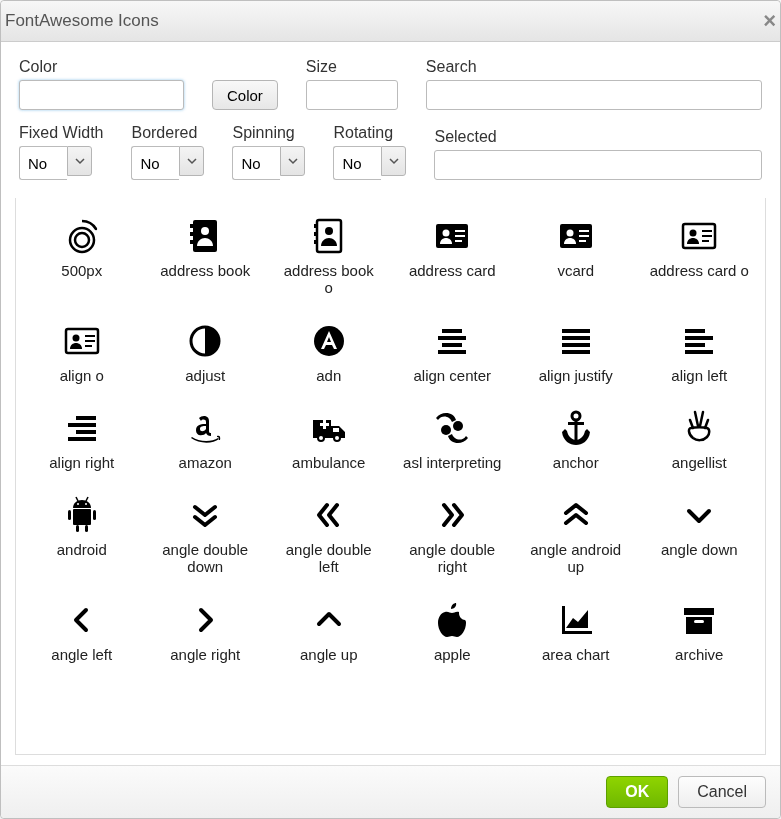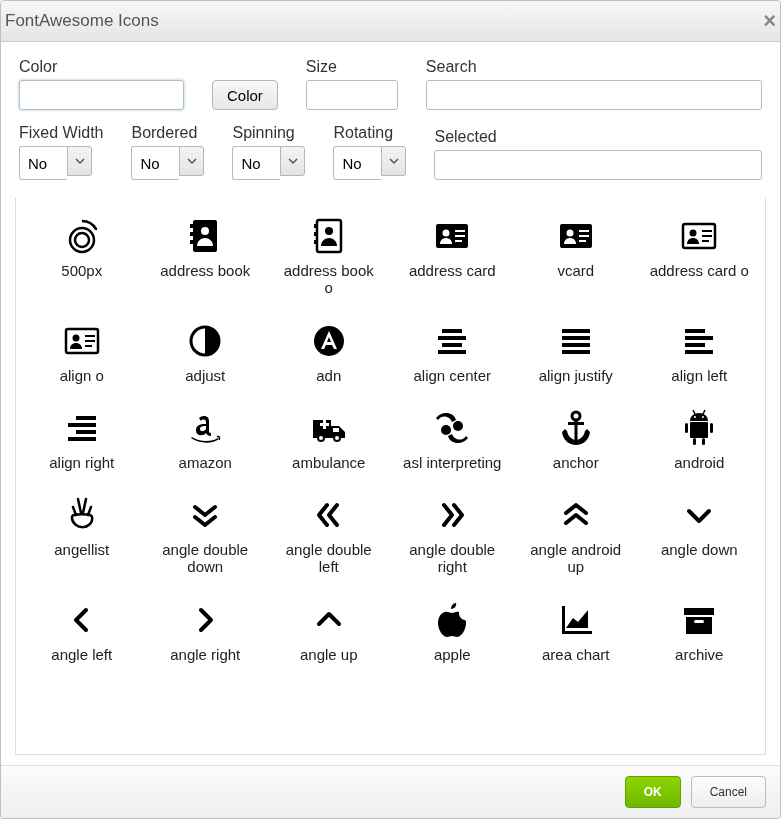--- a/index.html
+++ b/index.html
@@ -23,21 +23,21 @@
   .sel button svg{width:10px;height:10px}
   .selected-input{width:298px}
   .grid-wrap{flex:1;border:1px solid #ddd;border-top:none;overflow:hidden;position:relative;margin:4px -4px 0 -4px}
   .grid-scroll{height:100%;overflow-y:scroll}
   .grid{display:grid;grid-template-columns:repeat(6,1fr);padding:8px 4px}
   .cell{display:flex;flex-direction:column;align-items:center;justify-content:flex-start;padding:8px 4px 14px 4px;cursor:pointer;text-align:center}
   .cell .ico{height:44px;display:flex;align-items:center;justify-content:center;margin-bottom:4px}
   .cell .ico svg{width:40px;height:40px}
   .cell .lbl{font-size:15px;line-height:1.15;color:#222;word-break:break-word;max-width:100px}
   .footer{height:52px;border-top:1px solid #ddd;background:linear-gradient(#fbfbfb,#efefef);border-radius:0 0 4px 4px;display:flex;align-items:center;justify-content:flex-end;padding:0 14px;gap:10px}
-  .btn{height:32px;padding:4px 18px;border-radius:4px;font-size:12px;cursor:pointer}
+  .btn{height:32px;padding:4px 18px;border-radius:4px;font-size:16px;cursor:pointer}
   .btn-ok{background:linear-gradient(#8fd400,#6fb800);border:1px solid #5da000;color:#fff;font-weight:bold}
   .btn-cancel{background:linear-gradient(#fdfdfd,#eee);border:1px solid #bbb;color:#333}
   
   .grid-scroll::-webkit-scrollbar{width:18px}
   .grid-scroll::-webkit-scrollbar-track{background:#f1f1f1;border-left:1px solid #ddd}
   .grid-scroll::-webkit-scrollbar-thumb{background:#c7c7c7;border:3px solid #f1f1f1;border-radius:2px}
   .grid-scroll::-webkit-scrollbar-button{height:18px;background:#eee;border:1px solid #ccc}
 </style>
 </head>
 <body>
@@ -311,46 +311,46 @@
                   <circle cx="20" cy="8" r="4" fill="none" stroke="#000" stroke-width="3"></circle>
                   <rect x="18.5" y="11" width="3" height="22"></rect>
                   <rect x="12" y="14" width="16" height="3"></rect>
                   <path d="M6 24l3-3 2 2c1 6 6 9 9 9s8-3 9-9l2-2 3 3c-1 9-8 13-14 13S7 33 6 24z"></path>
                 </svg>
               </div>
               <div class="lbl">anchor</div>
             </div>
             <div class="cell">
               <div class="ico">
+                <svg viewBox="0 0 40 40" fill="none" stroke="#000" stroke-width="2.5" stroke-linecap="round">
+                  <path d="M16 4l3 14M24 4l-3 14M12 20c-3 0-3 6 2 10 4 3 10 3 14-1 3-3 3-8 0-9-3-1-12-1-16 0z"></path>
+                  <path d="M14 20l-3-8M26 20l3-8"></path>
+                </svg>
+              </div>
+              <div class="lbl">angellist</div>
+            </div>
+            <div class="cell">
+              <div class="ico">
                 <svg viewBox="0 0 40 40" fill="#000">
                   <rect x="11" y="14" width="18" height="16" rx="1"></rect>
                   <path d="M11 13c0-5 4-8 9-8s9 3 9 8z"></path>
                   <circle cx="16" cy="9" r="1" fill="#fff"></circle>
                   <circle cx="24" cy="9" r="1" fill="#fff"></circle>
                   <rect x="6" y="15" width="3" height="10" rx="1.5"></rect>
                   <rect x="31" y="15" width="3" height="10" rx="1.5"></rect>
                   <rect x="14" y="30" width="3" height="7" rx="1.5"></rect>
                   <rect x="23" y="30" width="3" height="7" rx="1.5"></rect>
                   <line x1="14" y1="2" x2="16" y2="6" stroke="#000" stroke-width="1.5"></line>
                   <line x1="26" y1="2" x2="24" y2="6" stroke="#000" stroke-width="1.5"></line>
                 </svg>
               </div>
               <div class="lbl">android</div>
             </div>
             <div class="cell">
               <div class="ico">
-                <svg viewBox="0 0 40 40" fill="none" stroke="#000" stroke-width="2.5" stroke-linecap="round">
-                  <path d="M16 4l3 14M24 4l-3 14M12 20c-3 0-3 6 2 10 4 3 10 3 14-1 3-3 3-8 0-9-3-1-12-1-16 0z"></path>
-                  <path d="M14 20l-3-8M26 20l3-8"></path>
-                </svg>
-              </div>
-              <div class="lbl">angellist</div>
-            </div>
-            <div class="cell">
-              <div class="ico">
                 <svg viewBox="0 0 40 40" fill="none" stroke="#000" stroke-width="4" stroke-linecap="round" stroke-linejoin="round">
                   <path d="M10 12l10 8 10-8M10 22l10 8 10-8"></path>
                 </svg>
               </div>
               <div class="lbl">angle double down</div>
             </div>
             <div class="cell">
               <div class="ico">
                 <svg viewBox="0 0 40 40" fill="none" stroke="#000" stroke-width="4" stroke-linecap="round" stroke-linejoin="round">
                   <path d="M28 10l-8 10 8 10M18 10l-8 10 8 10"></path>

